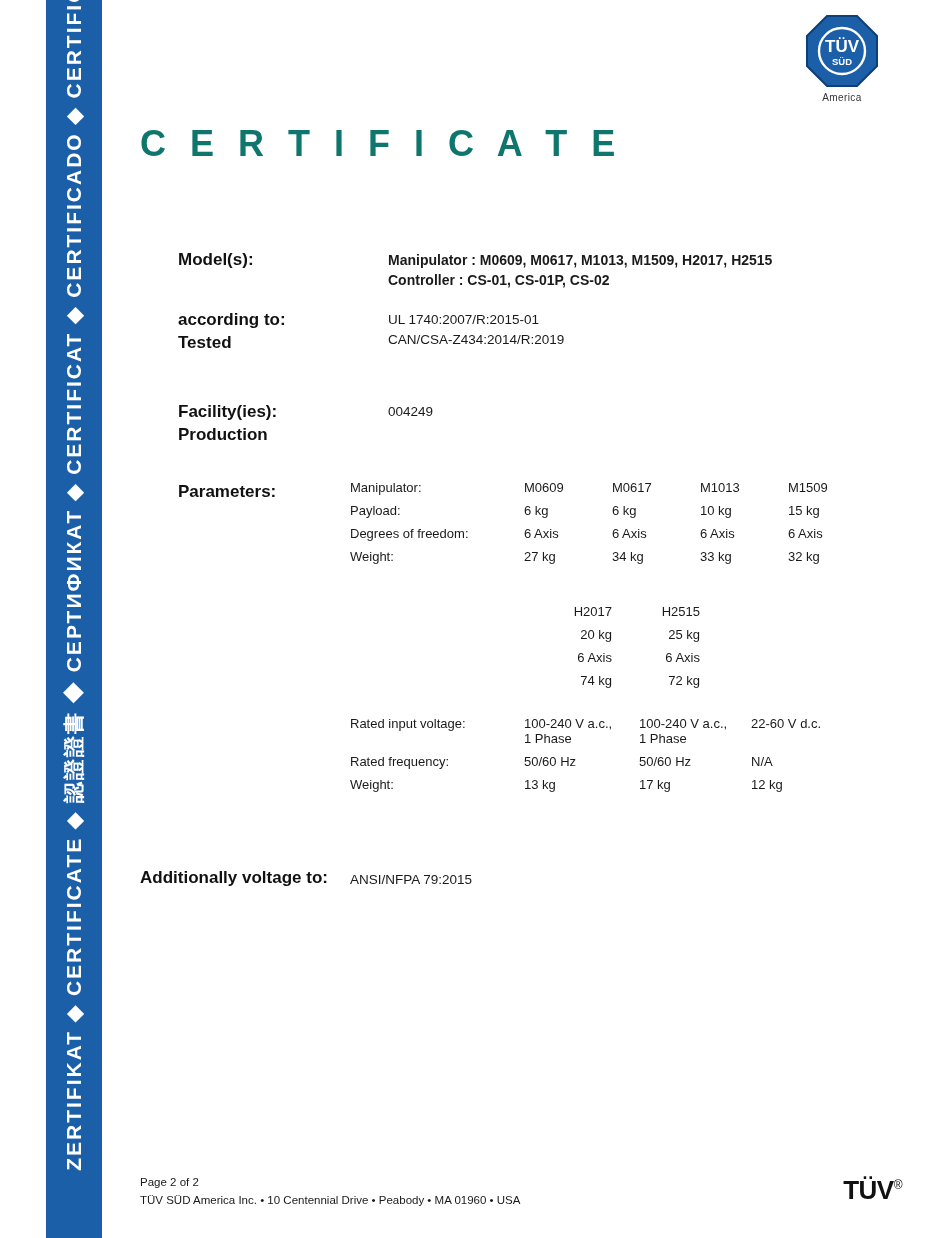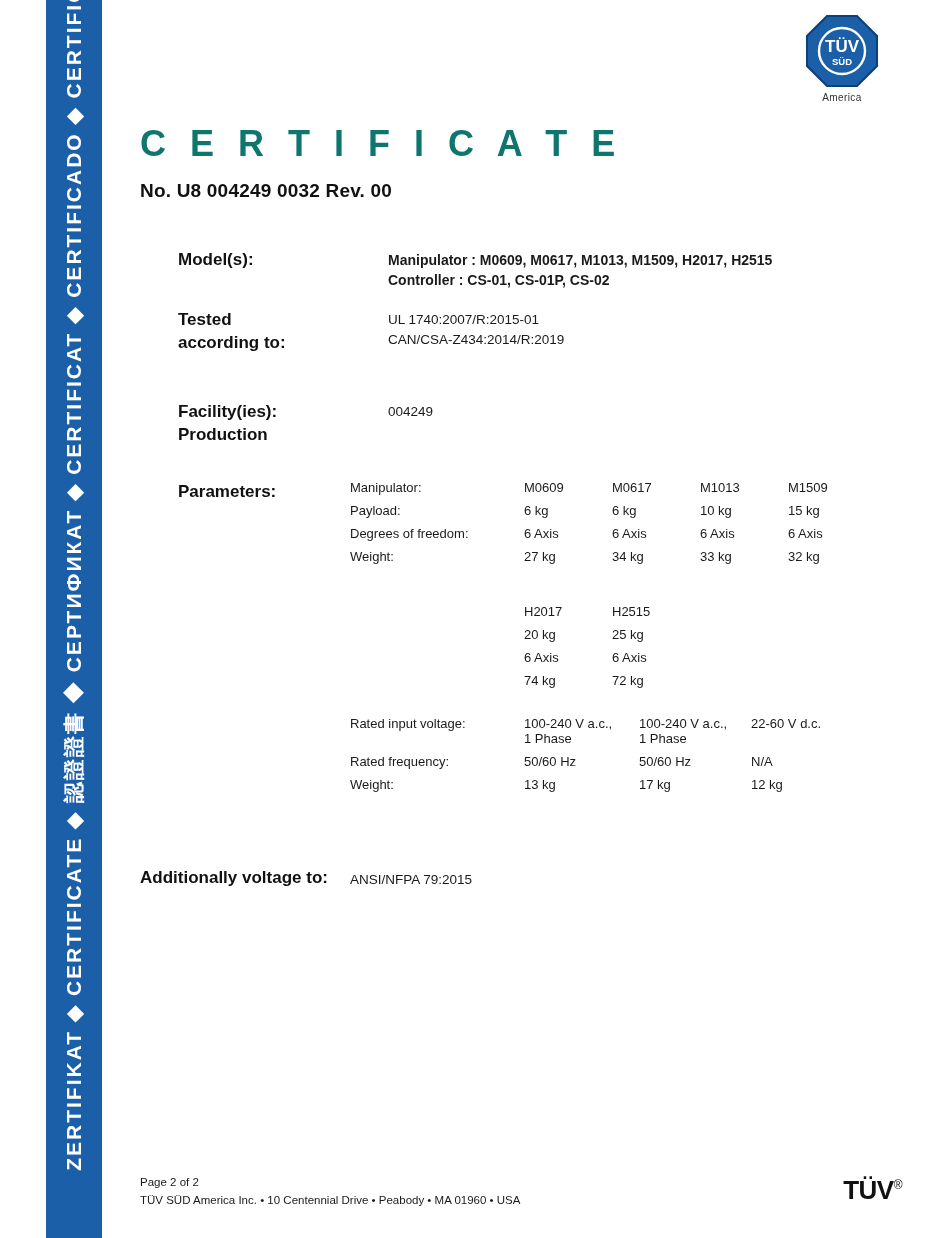--- a/index.html
+++ b/index.html
@@ -191,34 +191,33 @@
         <polygon points="22,2 52,2 72,22 72,52 52,72 22,72 2,52 2,22" fill="#1b5fa8" stroke="#0d3f78" stroke-width="2"></polygon>
         <circle cx="37" cy="37" r="23" fill="none" stroke="#ffffff" stroke-width="2.4"></circle>
         <text x="37" y="38" text-anchor="middle" font-family="Liberation Sans, sans-serif" font-size="17" font-weight="bold" fill="#ffffff">TÜV</text>
         <text x="37" y="51" text-anchor="middle" font-family="Liberation Sans, sans-serif" font-size="9.5" font-weight="bold" fill="#ffffff">SÜD</text>
       </svg>
     </div>
     <div class="logo-caption">America</div>
   </div>
 
   <div class="cert-title">C E R T I F I C A T E</div>
-  <div class="cert-no">No. U8 004249 0032 Rev. 00</div>
 
   <div class="row" style="top:248px;">
     <div class="label">Model(s):</div>
     <div class="value bold">
       <div>Manipulator : M0609, M0617, M1013, M1509, H2017, H2515</div>
       <div>Controller : CS-01, CS-01P, CS-02</div>
     </div>
   </div>
 
   <div class="row" style="top:308px;">
     <div class="label">
+      <div>according to:</div>
       <div>Tested</div>
-      <div>according to:</div>
     </div>
     <div class="value">
       <div>UL 1740:2007/R:2015-01</div>
       <div>CAN/CSA-Z434:2014/R:2019</div>
     </div>
   </div>
 
   <div class="row" style="top:400px;">
     <div class="label">
       <div>Facility(ies):</div>
@@ -257,21 +256,21 @@
       <tr>
         <td class="k">Weight:</td>
         <td class="c">27 kg</td>
         <td class="c">34 kg</td>
         <td class="c">33 kg</td>
         <td class="c">32 kg</td>
       </tr>
     </tbody>
   </table>
 
-  <table class="ptable" style="top:604px;">
+  <table class="ptable" style="top:604px;text-align:right;">
     <tbody>
       <tr>
         <td class="k"></td>
         <td class="c">H2017</td>
         <td class="c">H2515</td>
       </tr>
       <tr>
         <td class="k"></td>
         <td class="c">20 kg</td>
         <td class="c">25 kg</td>

